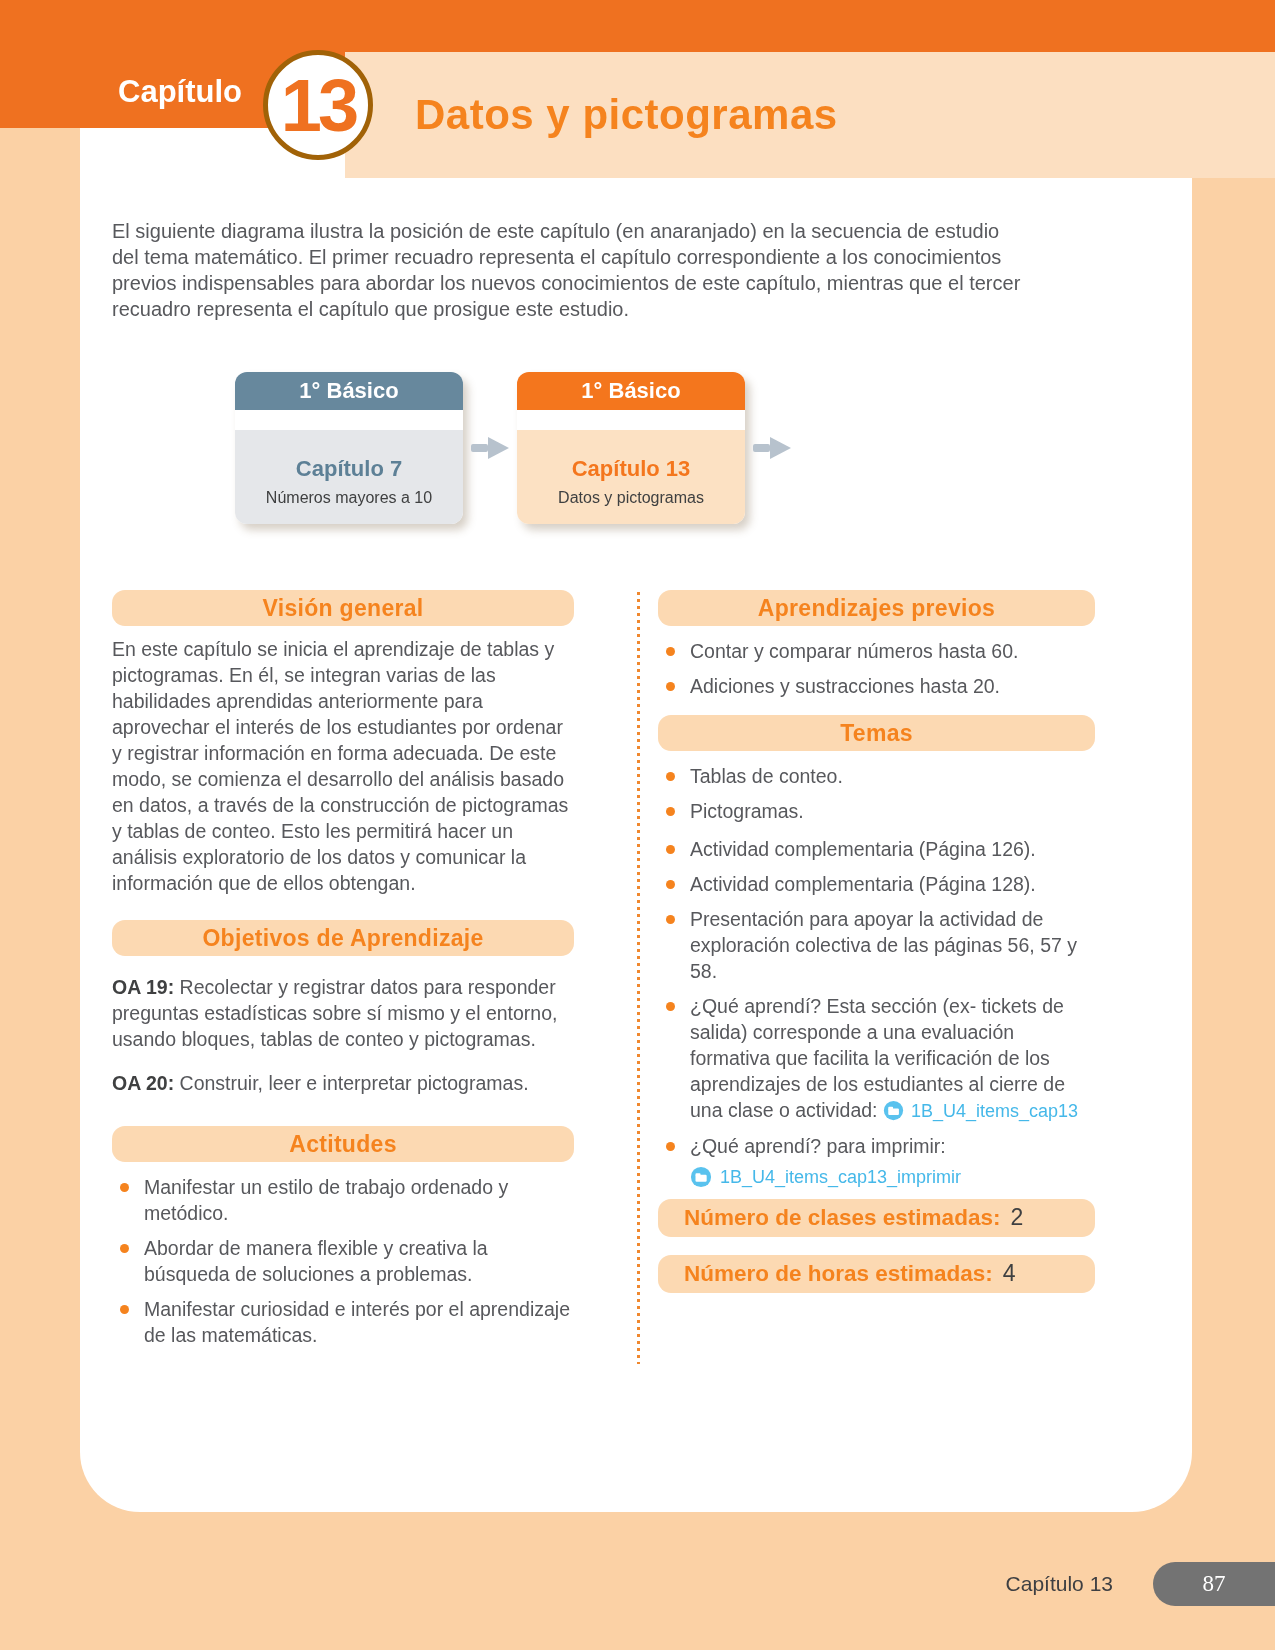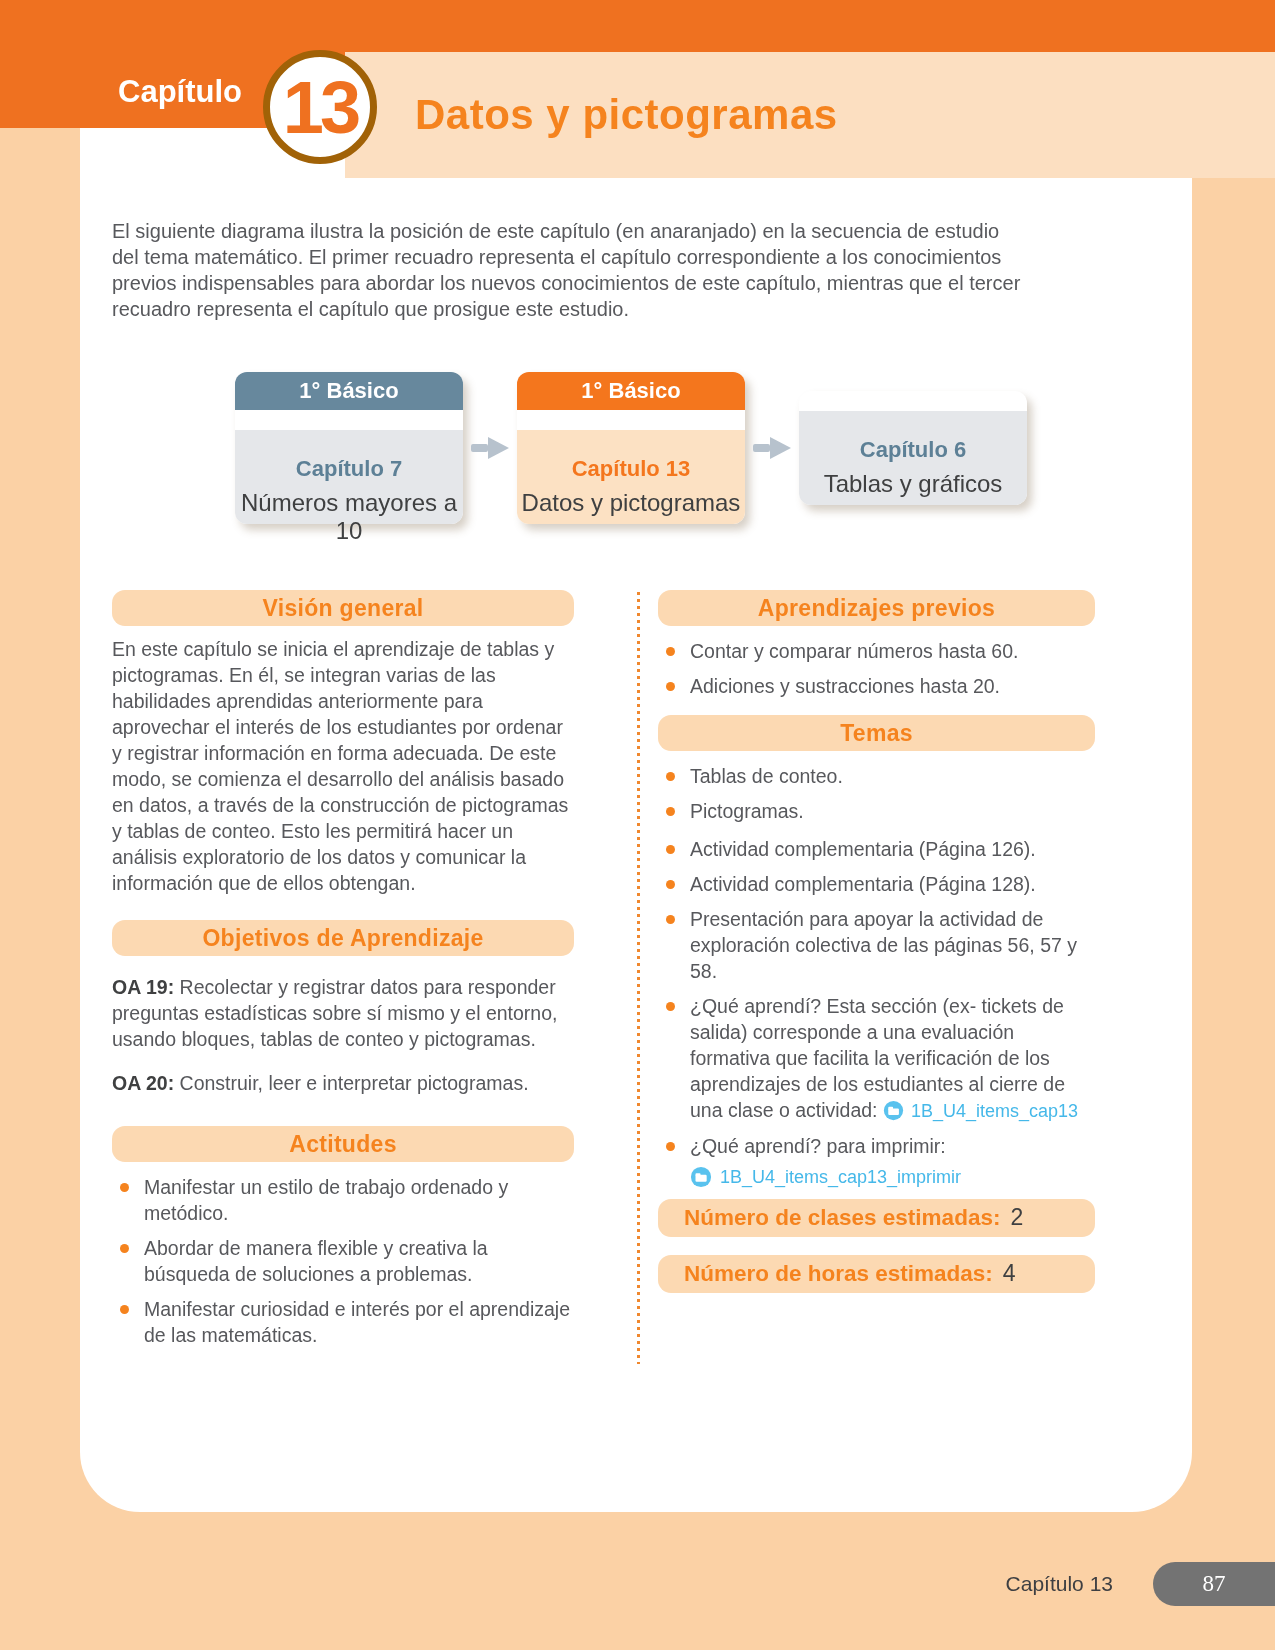--- a/index.html
+++ b/index.html
@@ -5,33 +5,33 @@
   html,body{margin:0;padding:0;}
   body{font-family:"Liberation Sans", sans-serif;}
   .page{position:relative;width:1275px;height:1650px;background:#fbd1a5;overflow:hidden;}
 
   
   .orange-band{position:absolute;left:0;top:0;width:1275px;height:128px;background:#ef7120;}
   .white-card{position:absolute;left:80px;top:128px;width:1112px;height:1384px;background:#ffffff;border-radius:0 0 60px 60px;}
   .title-strip{position:absolute;left:345px;top:52px;width:930px;height:126px;background:#fcdfc1;display:flex;align-items:center;}
   .title-strip h1{margin:0 0 0 70px;font-size:42px;font-weight:bold;color:#f5831e;letter-spacing:.5px;}
   .chapter-label{position:absolute;left:118px;top:74px;color:#ffffff;font-size:31px;font-weight:bold;}
-  .chapter-badge{position:absolute;left:263px;top:50px;width:100px;height:100px;background:#ffffff;border:7px solid #a16207;border-radius:50%;display:flex;align-items:center;justify-content:center;}
+  .chapter-badge{position:absolute;left:263px;top:50px;width:100px;height:100px;background:#ffffff;border:5px solid #a16207;border-radius:50%;display:flex;align-items:center;justify-content:center;}
   .chapter-badge span{color:#ef7120;font-size:74px;font-weight:bold;letter-spacing:-4px;}
 
   
   .intro{position:absolute;left:112px;top:218px;width:915px;font-size:20px;line-height:26px;color:#57585c;margin:0;}
 
   
   .sequence{position:absolute;left:235px;top:372px;width:760px;display:flex;align-items:center;}
   .seq-box{width:228px;border-radius:12px;box-shadow:5px 6px 8px rgba(110,85,55,.28);flex:0 0 auto;}
   .seq-head{height:38px;border-radius:12px 12px 0 0;display:flex;align-items:center;justify-content:center;color:#fff;font-size:22px;font-weight:bold;}
   .seq-body{height:70px;border-radius:0 0 12px 12px;text-align:center;padding-top:24px;margin-top:20px;}
   .seq-chapter{font-size:22px;font-weight:bold;margin-top:2px;}
-  .seq-topic{font-size:24px;color:#3f4041;margin-top:7px;}
+  .seq-topic{font-size:16px;color:#3f4041;margin-top:7px;}
   .slate-head{background:#67889d;}
   .gray-body{background:#e5e7ea;}
   .slate-text{color:#5d8096;}
   .orange-head{background:#f4761d;}
   .peach-body{background:#fce1c3;}
   .orange-text{color:#f4761d;}
   .seq-arrow{flex:1 1 auto;height:26px;margin:0 6px;}
   .seq-arrow svg{display:block;margin:0 auto;}
 
   
@@ -115,24 +115,20 @@
     <div class="seq-arrow">
       <svg width="42" height="26" viewBox="0 0 42 26">
           <g fill="#b7c2cd">
             <rect x="2" y="9" width="17" height="8" rx="2"></rect>
             <polygon points="19,2 40,13 19,24"></polygon>
           </g>
         </svg>
     </div>
 
     <div class="seq-box">
-      <div class="seq-body gray-body">
-        <div class="seq-chapter slate-text">Capítulo 6</div>
-        <div class="seq-topic">Tablas y gráficos</div>
-      </div>
     </div>
 
   </div>
 
   <div class="divider"></div>
 
   <div class="col col-left">
 
     <div class="pill">
       <span>Visión general</span>

